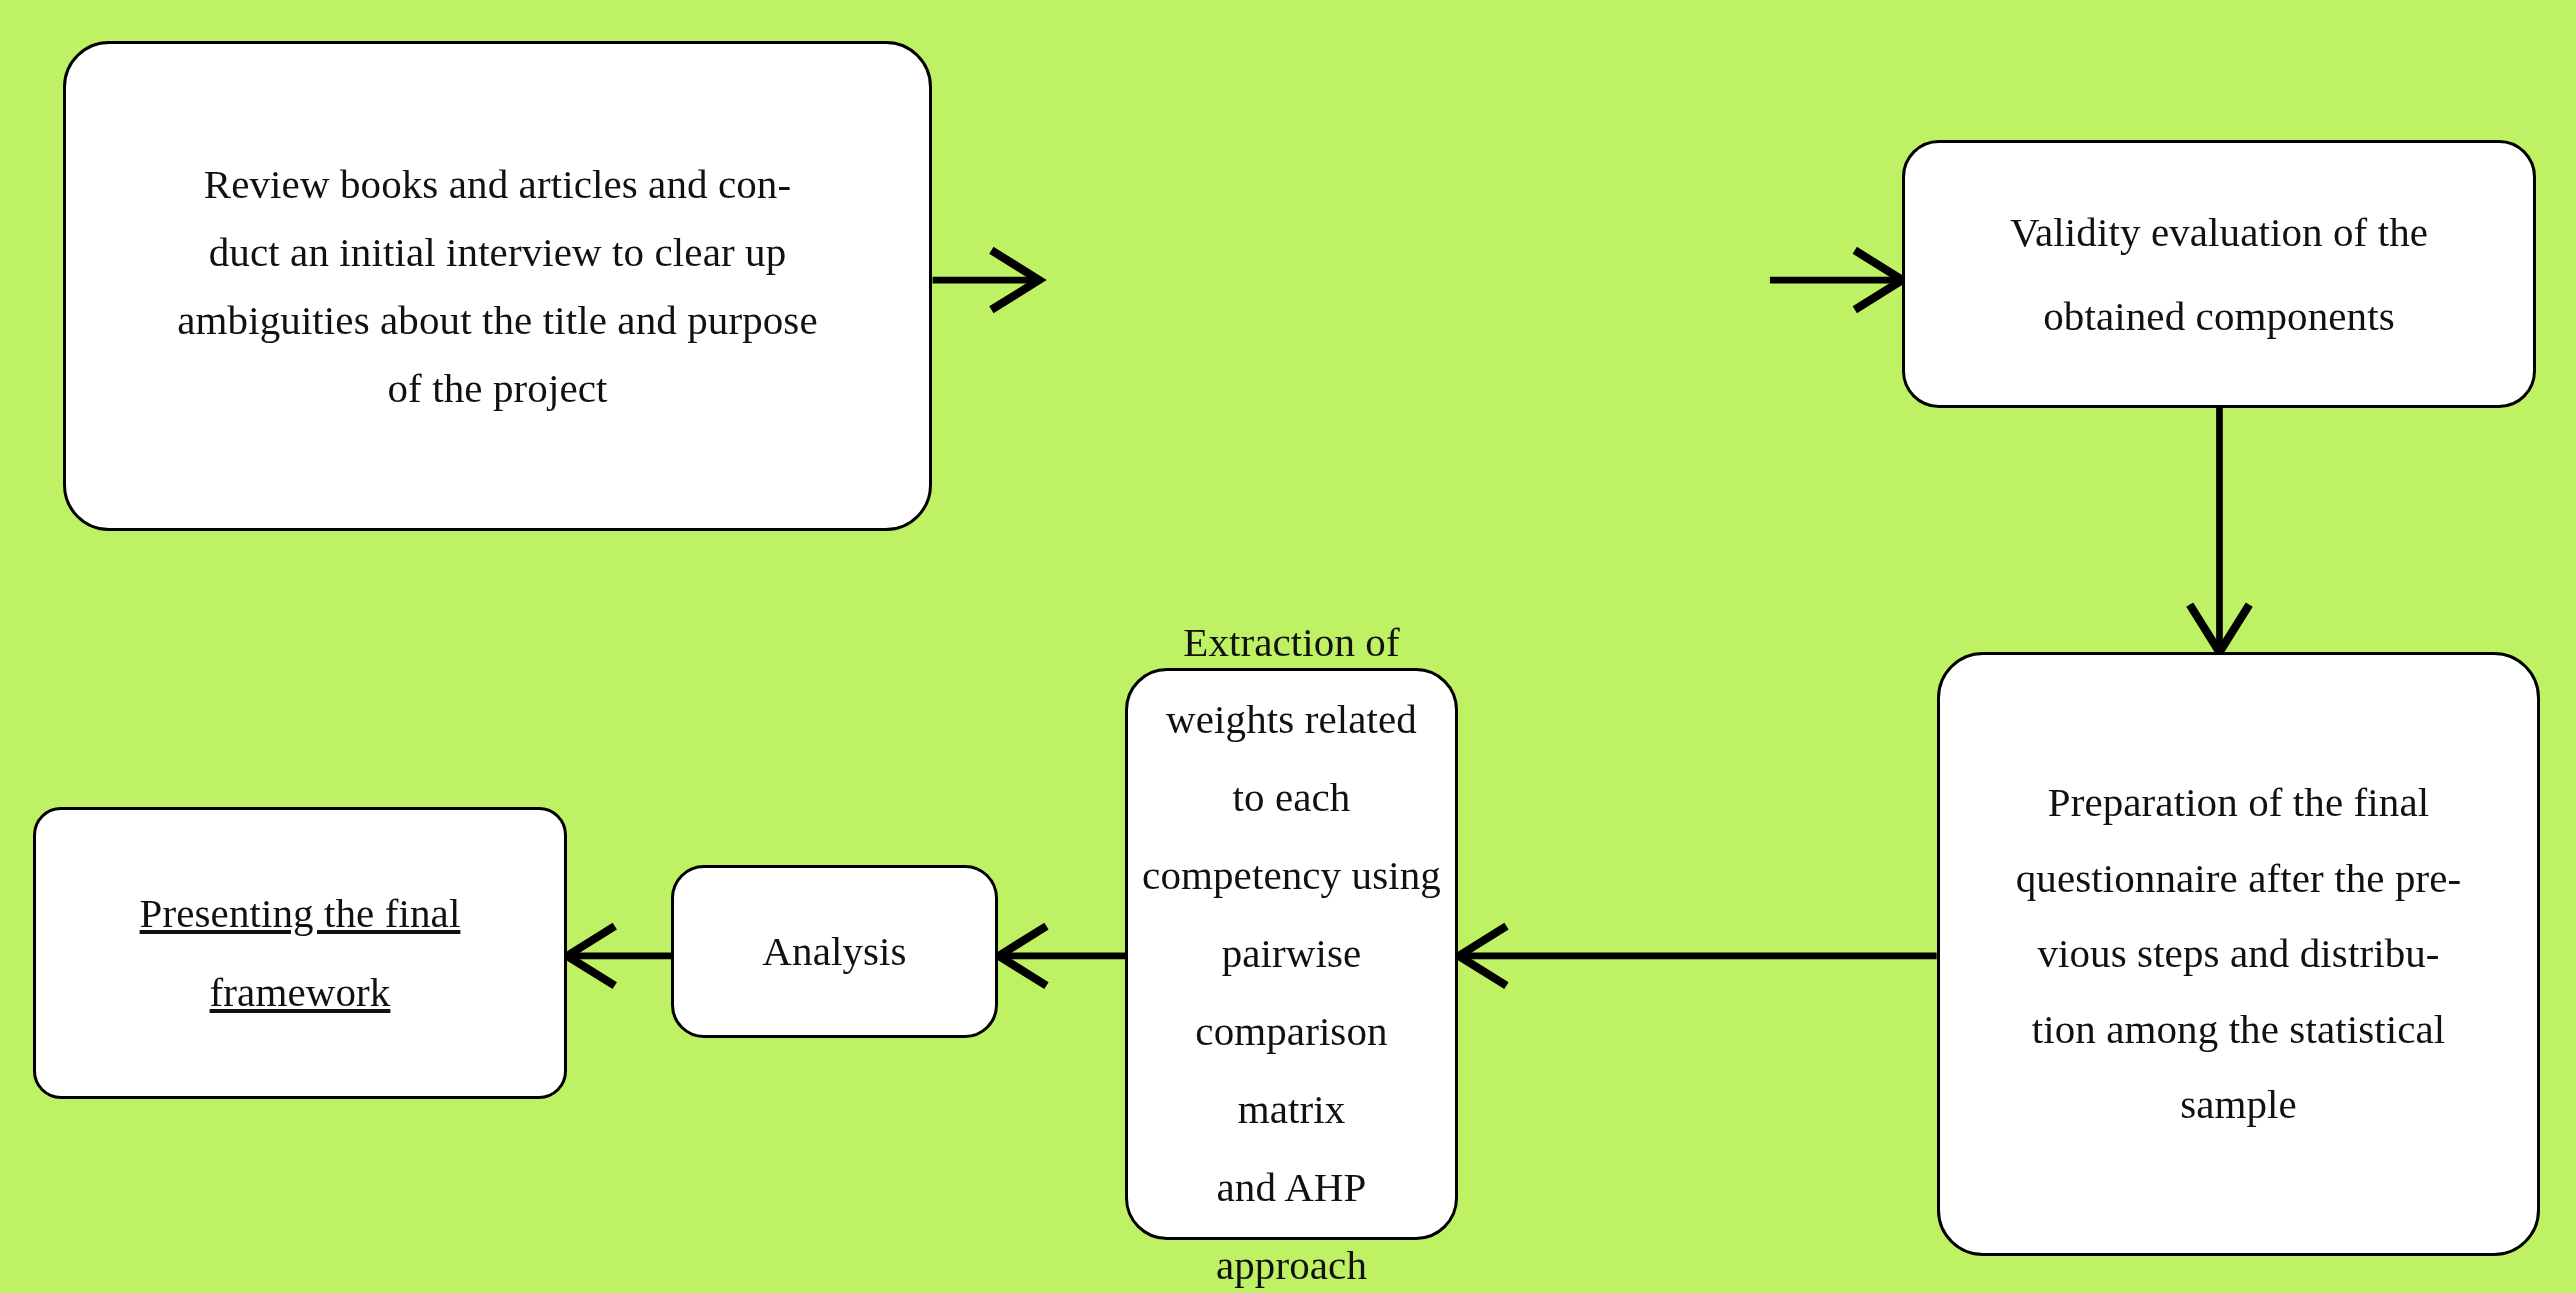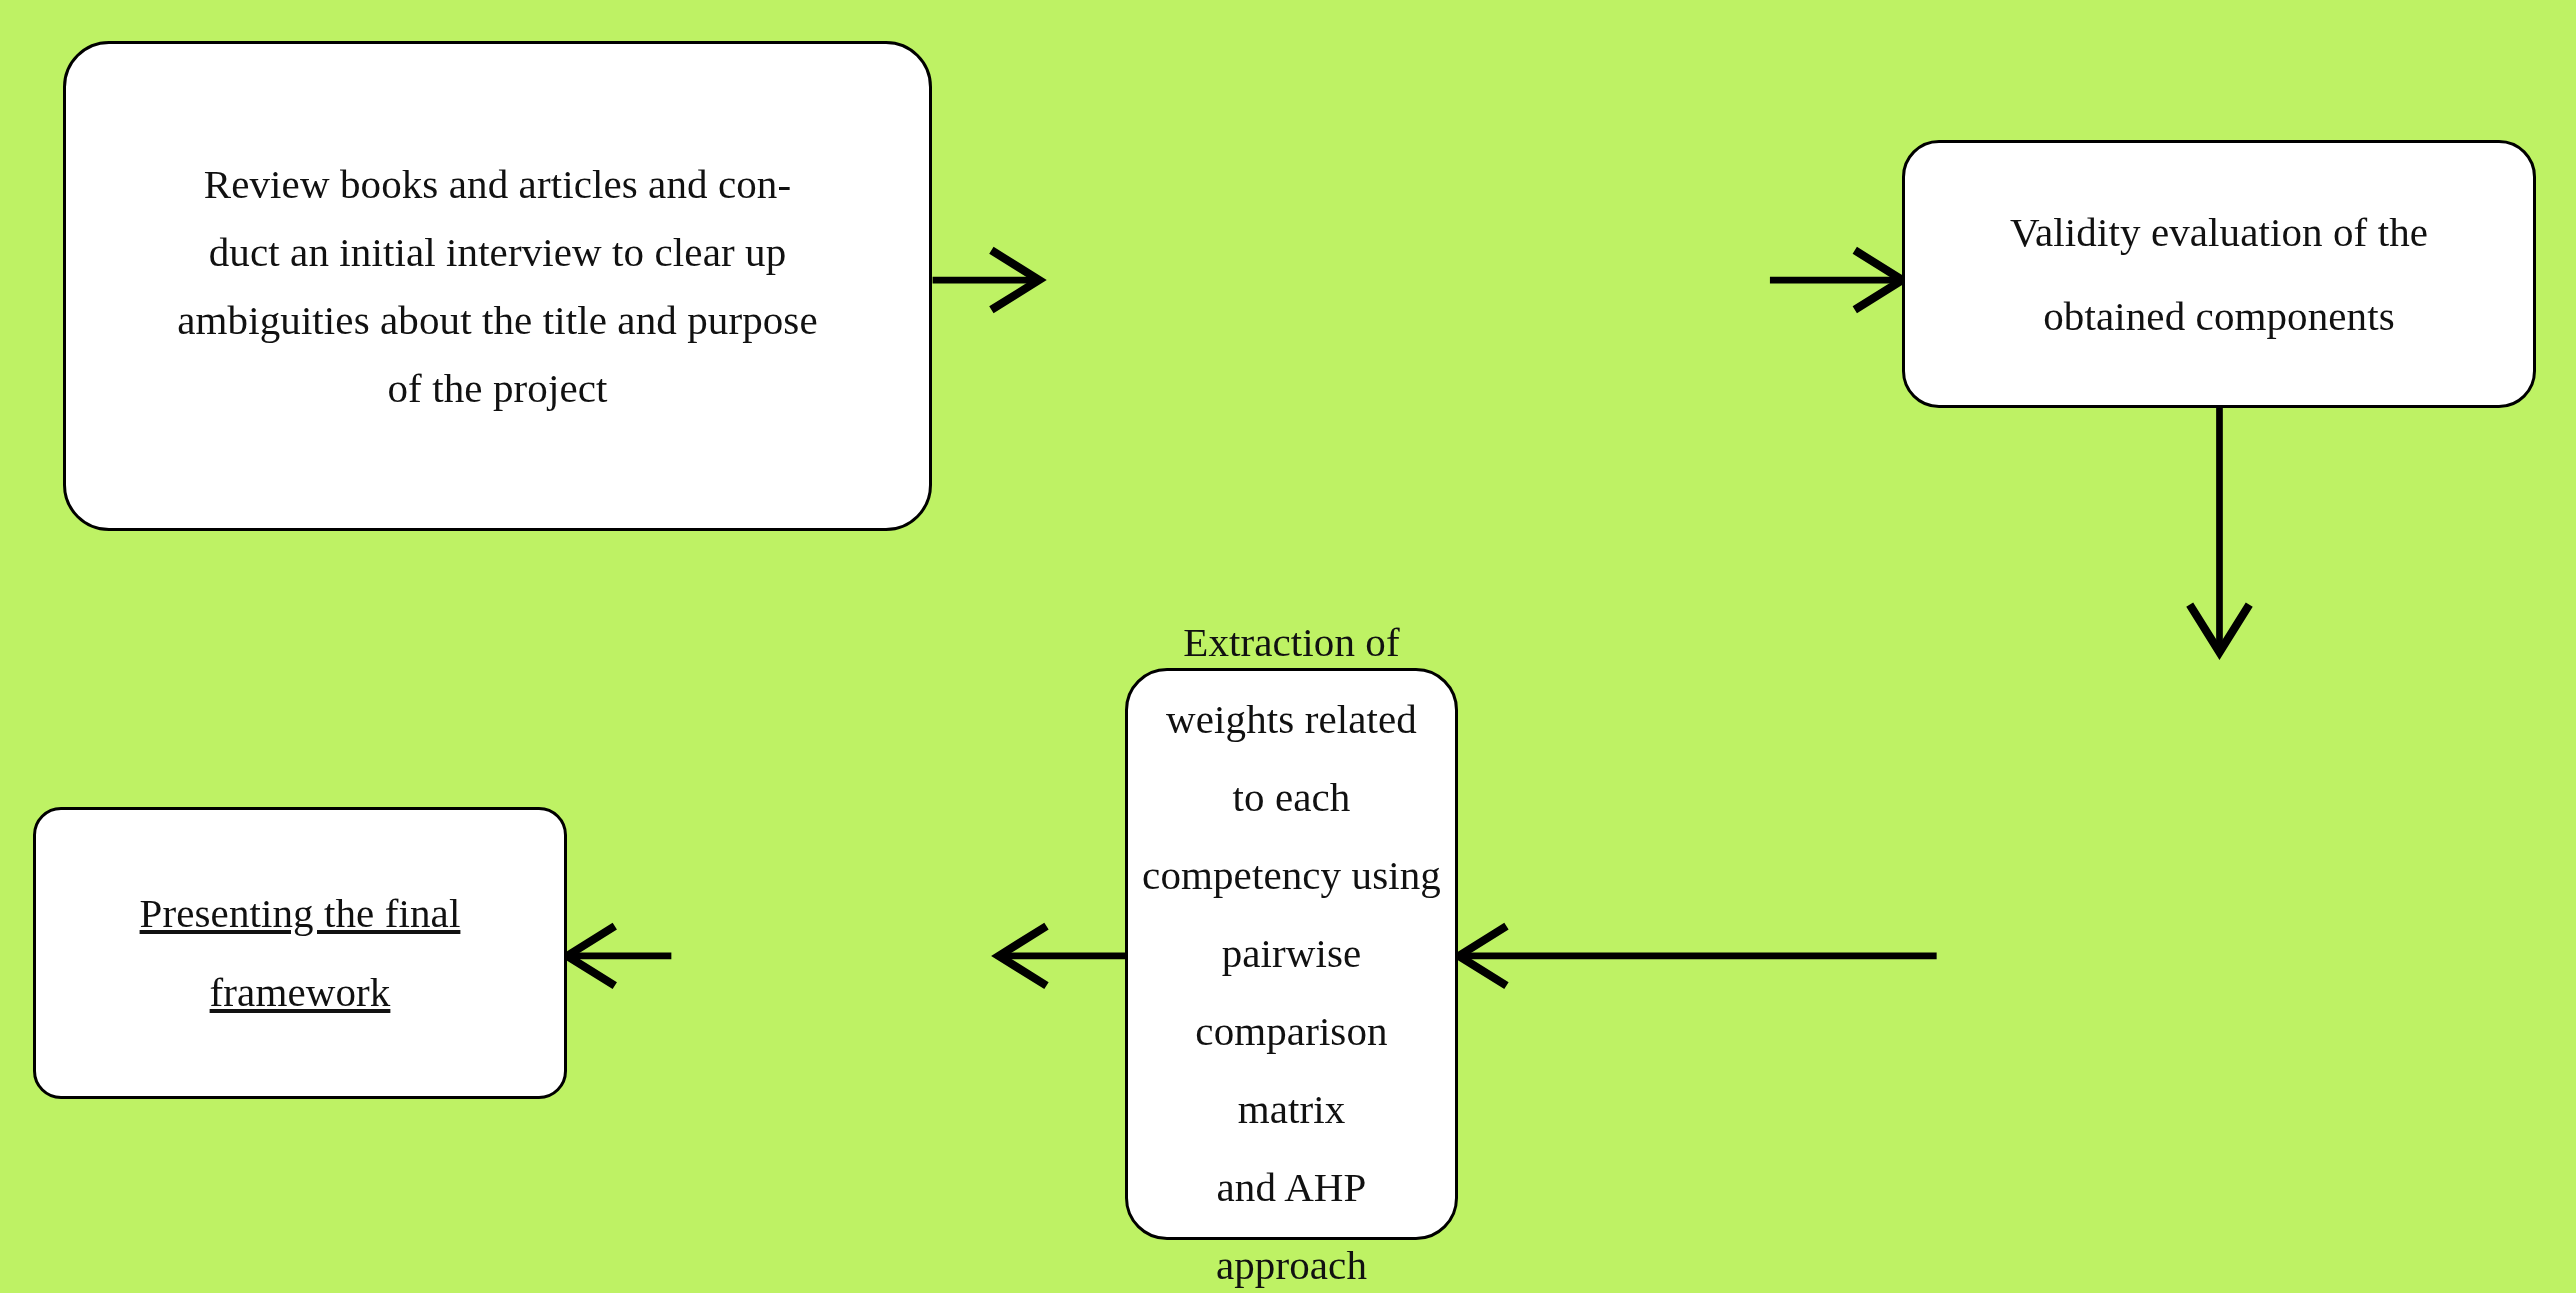--- a/index.html
+++ b/index.html
@@ -122,28 +122,38 @@
 ambiguities about the title and purpose
 of the project</span>
   </div>
 
 
   <div class="node" id="node-validity">
     <span class="node-text">Validity evaluation of the
 obtained components</span>
   </div>
 
+  <div class="node" id="node-prepare">
+    <span class="node-text">Preparation of the final
+questionnaire after the pre-
+vious steps and distribu-
+tion among the statistical
+sample</span>
+  </div>
 
   <div class="node" id="node-extract">
     <span class="node-text">Extraction of weights related
 to each competency using
 pairwise comparison matrix
 and AHP approach</span>
   </div>
 
+  <div class="node" id="node-analysis">
+    <span class="node-text">Analysis</span>
+  </div>
 
   <div class="node" id="node-present">
     <span class="node-text">Presenting the final
 framework</span>
   </div>
 
 </div>
 
 
 </body></html>

